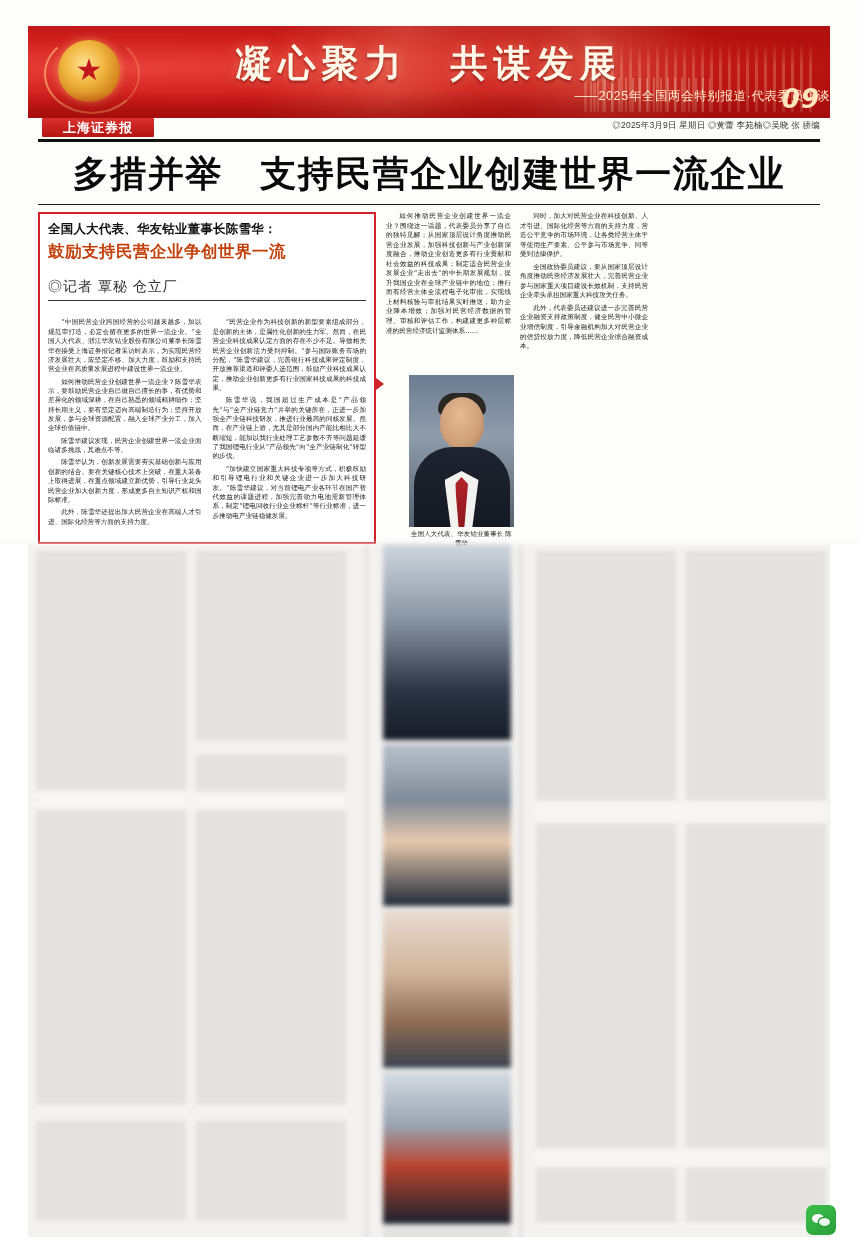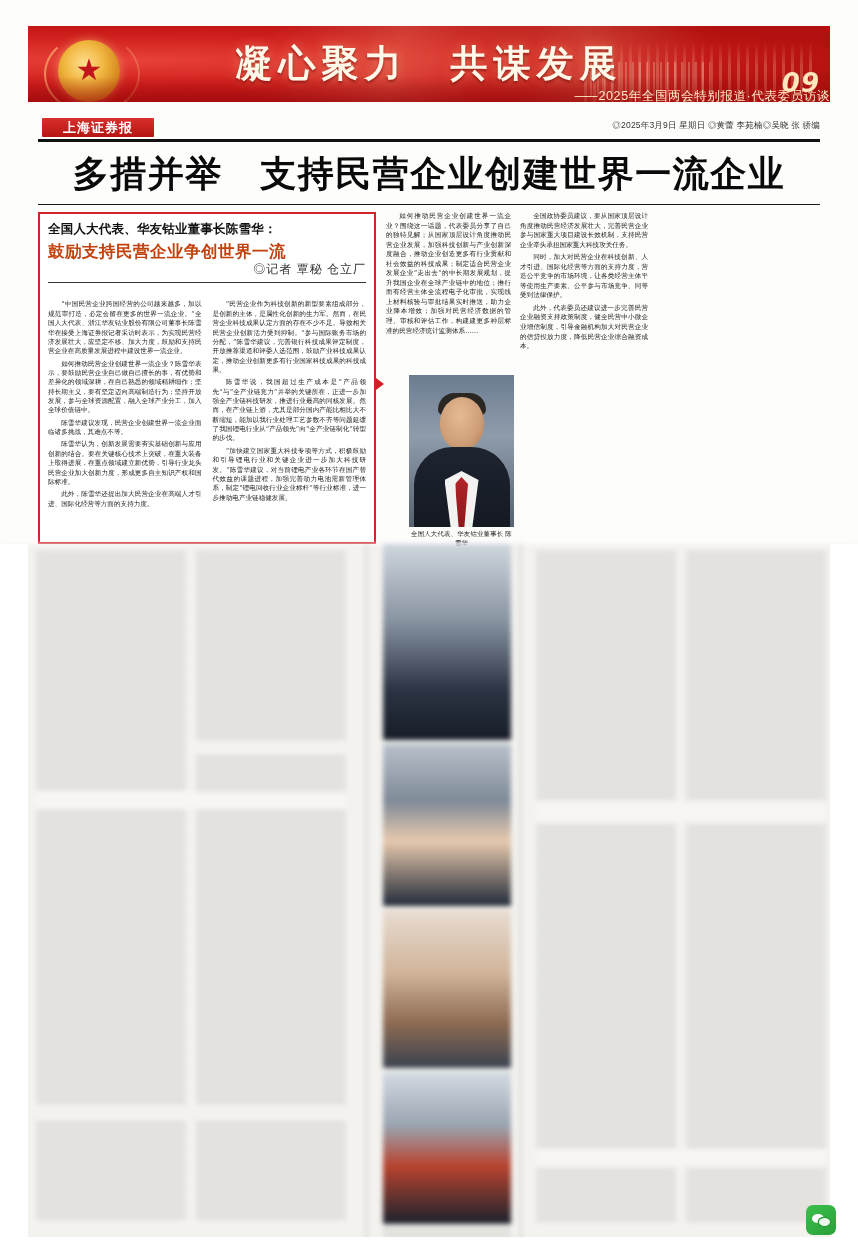--- a/index.html
+++ b/index.html
@@ -20,21 +20,21 @@
     position: absolute;
     left: 0; top: 0;
     width: 858px; height: 1253px;
     background: #fdfdfb;
   }
 
   
   .banner {
     position: absolute;
     left: 28px; top: 26px;
-    width: 802px; height: 76px;
+    width: 802px; height: 92px;
     background:
       radial-gradient(ellipse at 12% 45%, #e8413a 0%, #cf1f1d 42%, #b3110f 75%),
       linear-gradient(100deg, #c4161c 0%, #d8261f 30%, #e8433a 55%, #c1171a 80%, #a60f12 100%);
     overflow: hidden;
   }
   .banner-sheen {
     position: absolute;
     left: 0; top: 0; width: 100%; height: 100%;
     background:
       linear-gradient(105deg, rgba(255,255,255,0.00) 30%, rgba(255,190,150,0.22) 46%, rgba(255,255,255,0.00) 62%),
@@ -198,25 +198,24 @@
   .box-subhead {
     margin-top: 5px;
     font-family: "DejaVu Sans", sans-serif;
     font-size: 16.5px;
     font-weight: bold;
     color: #c2410c;
     letter-spacing: 0.5px;
     line-height: 1.2;
   }
   .box-byline {
-    margin-top: 0;
-    font-size: 12px;
+    margin-top: 17px;
+    font-size: 14px;
     color: #333;
     letter-spacing: 1px;
-    text-align: right;
   }
   .box-hr {
     margin-top: 4px;
     border-top: 1px solid #333;
     width: 100%;
   }
   .box-cols {
     margin-top: 17px;
     column-count: 2;
     column-gap: 11px;
@@ -497,22 +496,22 @@
       <div class="hair"></div>
       <div class="head"></div>
       <div class="body"></div>
       <div class="shirt"></div>
       <div class="tie"></div>
     </div>
     <div class="portrait-cap">全国人大代表、华友钴业董事长 陈雪华</div>
   </div>
 
   <div class="right-col">
+    <p>同时，加大对民营企业在科技创新、人才引进、国际化经营等方面的支持力度，营造公平竞争的市场环境，让各类经营主体平等使用生产要素、公平参与市场竞争、同等受到法律保护。</p>
     <p>全国政协委员建议，要从国家顶层设计角度推动民营经济发展壮大，完善民营企业参与国家重大项目建设长效机制，支持民营企业牵头承担国家重大科技攻关任务。</p>
-    <p>同时，加大对民营企业在科技创新、人才引进、国际化经营等方面的支持力度，营造公平竞争的市场环境，让各类经营主体平等使用生产要素、公平参与市场竞争、同等受到法律保护。</p>
     <p>此外，代表委员还建议进一步完善民营企业融资支持政策制度，健全民营中小微企业增信制度，引导金融机构加大对民营企业的信贷投放力度，降低民营企业综合融资成本。</p>
   </div>
 
   <div class="blur-zone">
 
     <div class="bz-col" style="left:36px;  top:8px;   width:150px; height:240px;"></div>
     <div class="bz-col" style="left:196px; top:8px;   width:150px; height:190px;"></div>
     <div class="bz-col" style="left:36px;  top:262px; width:150px; height:300px;"></div>
     <div class="bz-col" style="left:196px; top:212px; width:150px; height:350px;"></div>
     <div class="bz-col" style="left:36px;  top:578px; width:150px; height:100px;"></div>

